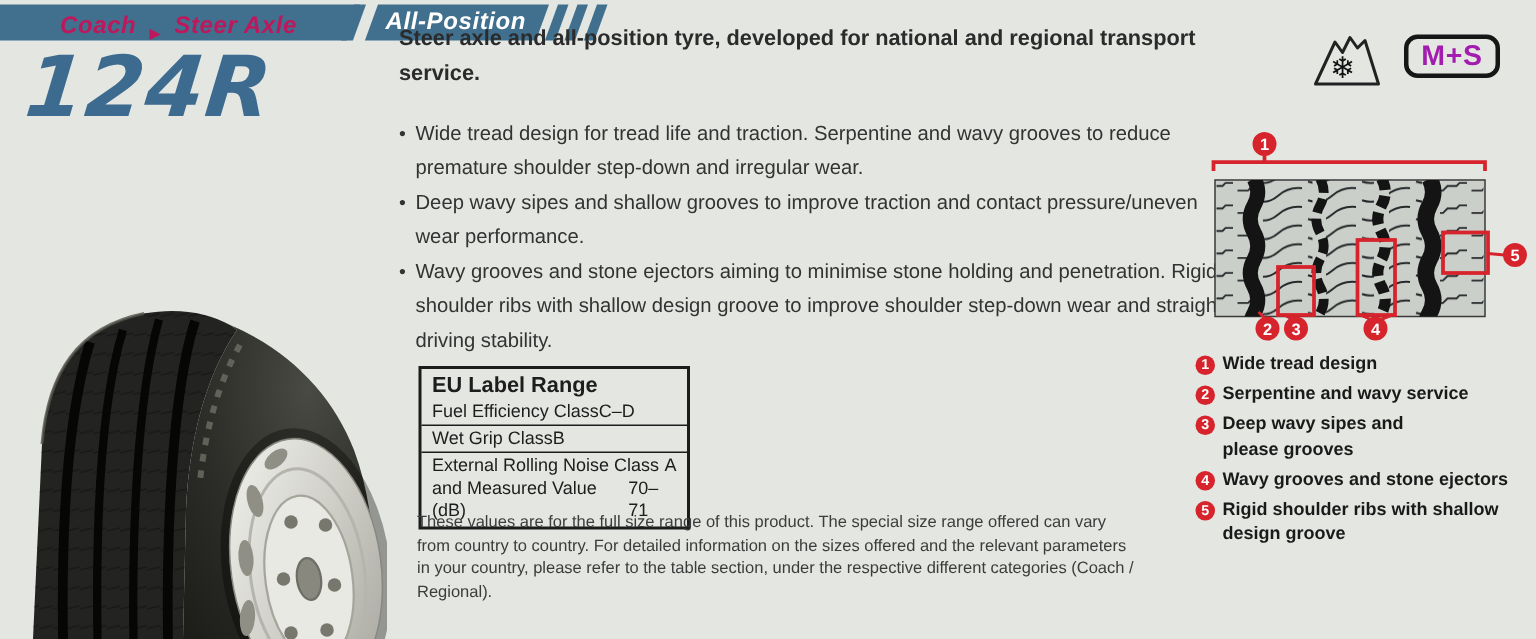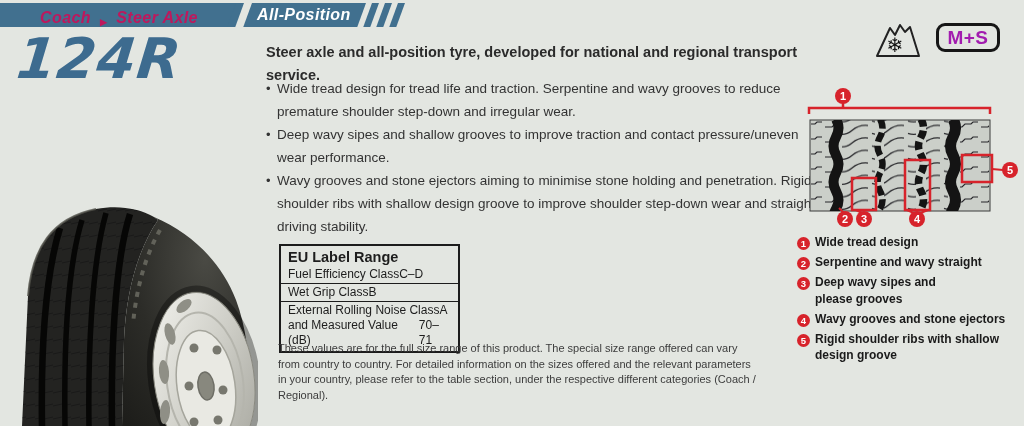--- a/index.html
+++ b/index.html
@@ -18,33 +18,33 @@
   .crumb-sep{font-style:normal;font-size:9px;margin-top:1px;}
   .position-label{position:absolute;left:257px;top:3px;height:24px;display:flex;align-items:center;
     color:#fff;font-style:italic;font-weight:bold;font-size:16px;letter-spacing:.4px;}
 
   
   .product-name{position:absolute;left:14px;top:26px;color:#3d6b8f;
     font-family:"DejaVu Sans","Liberation Sans",sans-serif;font-weight:bold;font-style:italic;
     font-size:56px;letter-spacing:1px;transform:skewX(-6deg);transform-origin:bottom left;}
 
   
-  .intro{position:absolute;left:266px;top:41px;width:552px;font-size:14.5px;font-weight:bold;
+  .intro{position:absolute;left:266px;top:15px;width:552px;font-size:14.5px;font-weight:bold;
     line-height:23px;color:#2b2b2b;}
   .bullets{position:absolute;left:266px;top:77px;width:552px;}
   .bullet{display:flex;font-size:13.5px;line-height:23px;color:#333;}
   .bullet .mark{width:11px;flex:0 0 11px;font-size:13px;}
 
   
   .eu-table{position:absolute;left:279px;top:244px;width:181px;border:2px solid #1c1c1c;box-sizing:border-box;color:#1d1d1d;}
   .eu-title{font-size:14.5px;font-weight:bold;padding:3px 7px 1px;}
   .eu-row{display:flex;padding:1px 7px 2px;font-size:12px;}
   .eu-row.lined{border-bottom:1.5px solid #1c1c1c;}
   .eu-row3{padding:1px 7px 3px;font-size:12px;}
-  .eu-line{display:flex;justify-content:flex-start;line-height:15px;}
+  .eu-line{display:flex;justify-content:space-between;line-height:15px;}
 
   .disclaimer{position:absolute;left:278px;top:341px;width:478px;font-size:11px;line-height:15.5px;color:#3c3c3c;}
 
   
   .snow-badge{position:absolute;left:874px;top:18px;}
   .ms-badge{position:absolute;left:936px;top:23px;width:64px;height:29px;box-sizing:border-box;
     border:3px solid #161616;border-radius:9px;display:flex;align-items:center;justify-content:center;
     font-size:19px;font-weight:bold;letter-spacing:.5px;color:#a21caf;}
 
   
@@ -184,21 +184,21 @@
     <div class="legend-item">
       <div class="lnum">1</div>
       <div class="ltext">
           <div>Wide tread design</div>
           <div></div>
         </div>
     </div>
     <div class="legend-item">
       <div class="lnum">2</div>
       <div class="ltext">
-          <div>Serpentine and wavy straight</div>
+          <div>Serpentine and wavy service</div>
           <div></div>
         </div>
     </div>
     <div class="legend-item">
       <div class="lnum">3</div>
       <div class="ltext">
           <div>Deep wavy sipes and</div>
           <div>please grooves</div>
         </div>
     </div>

